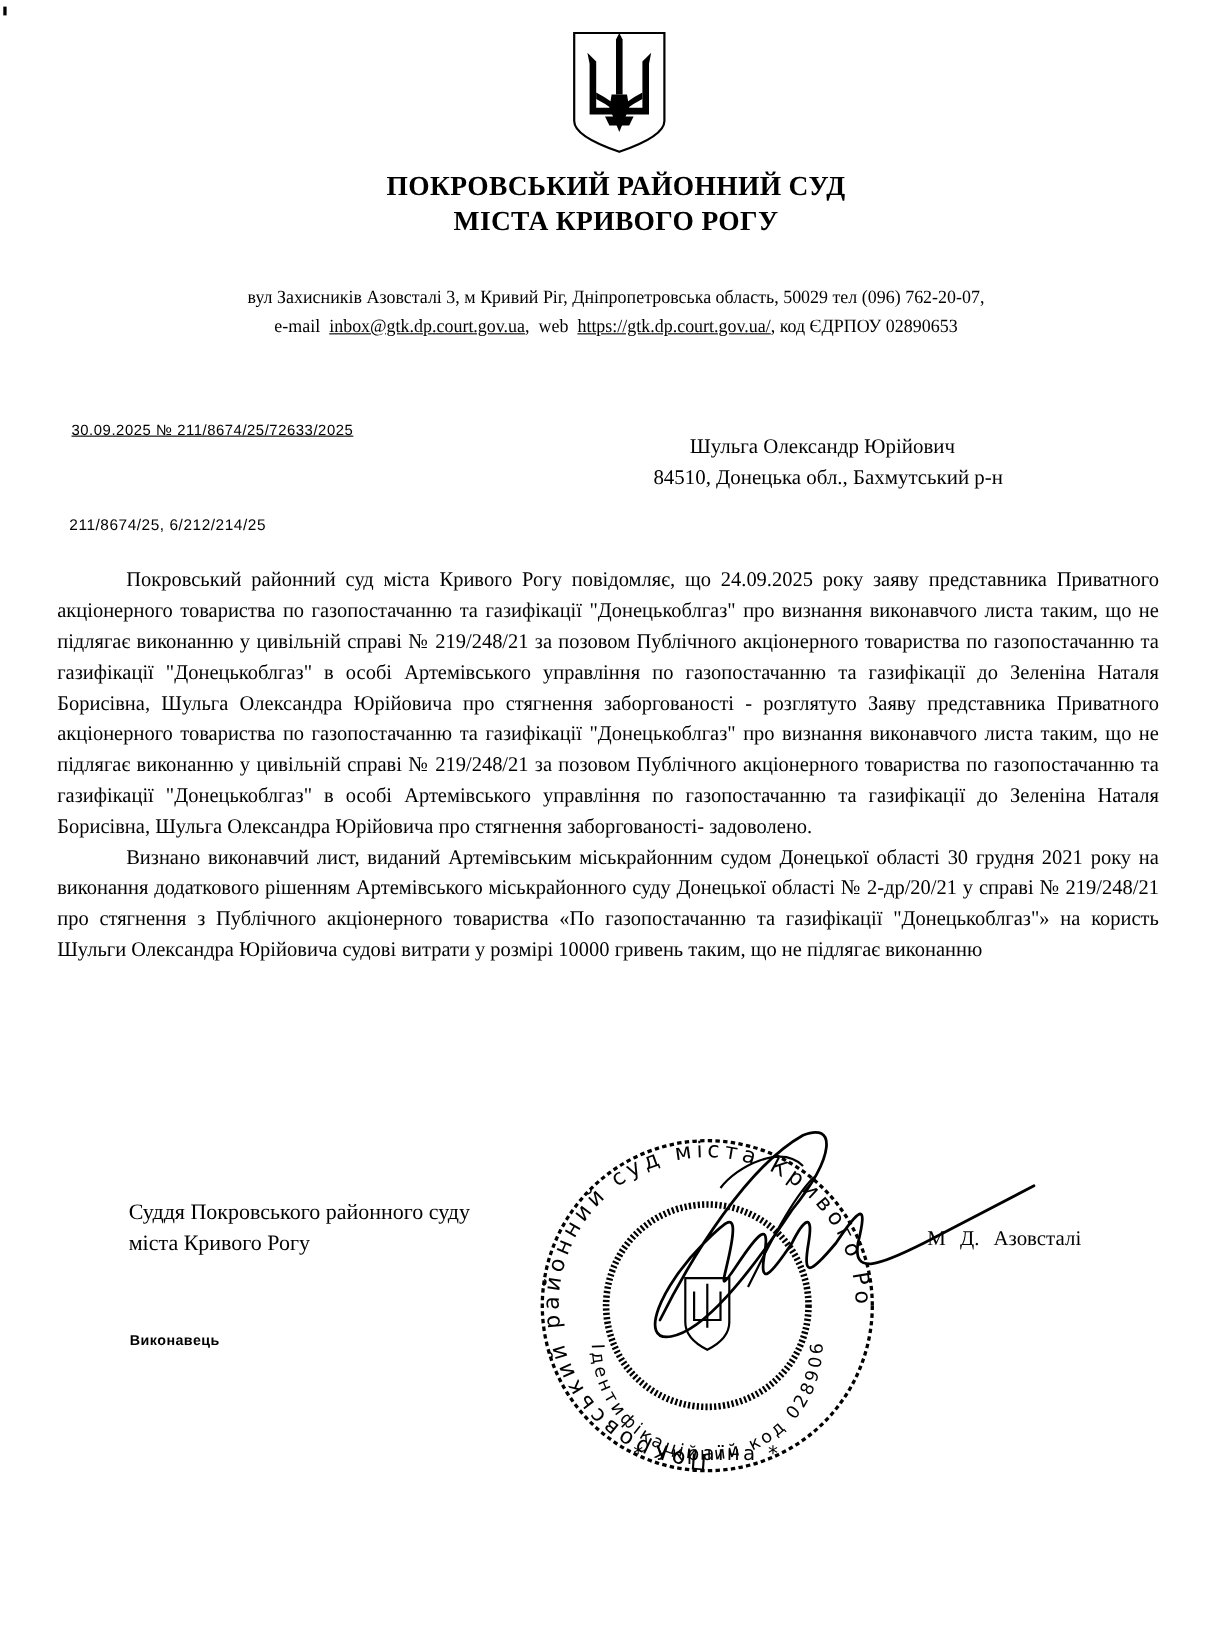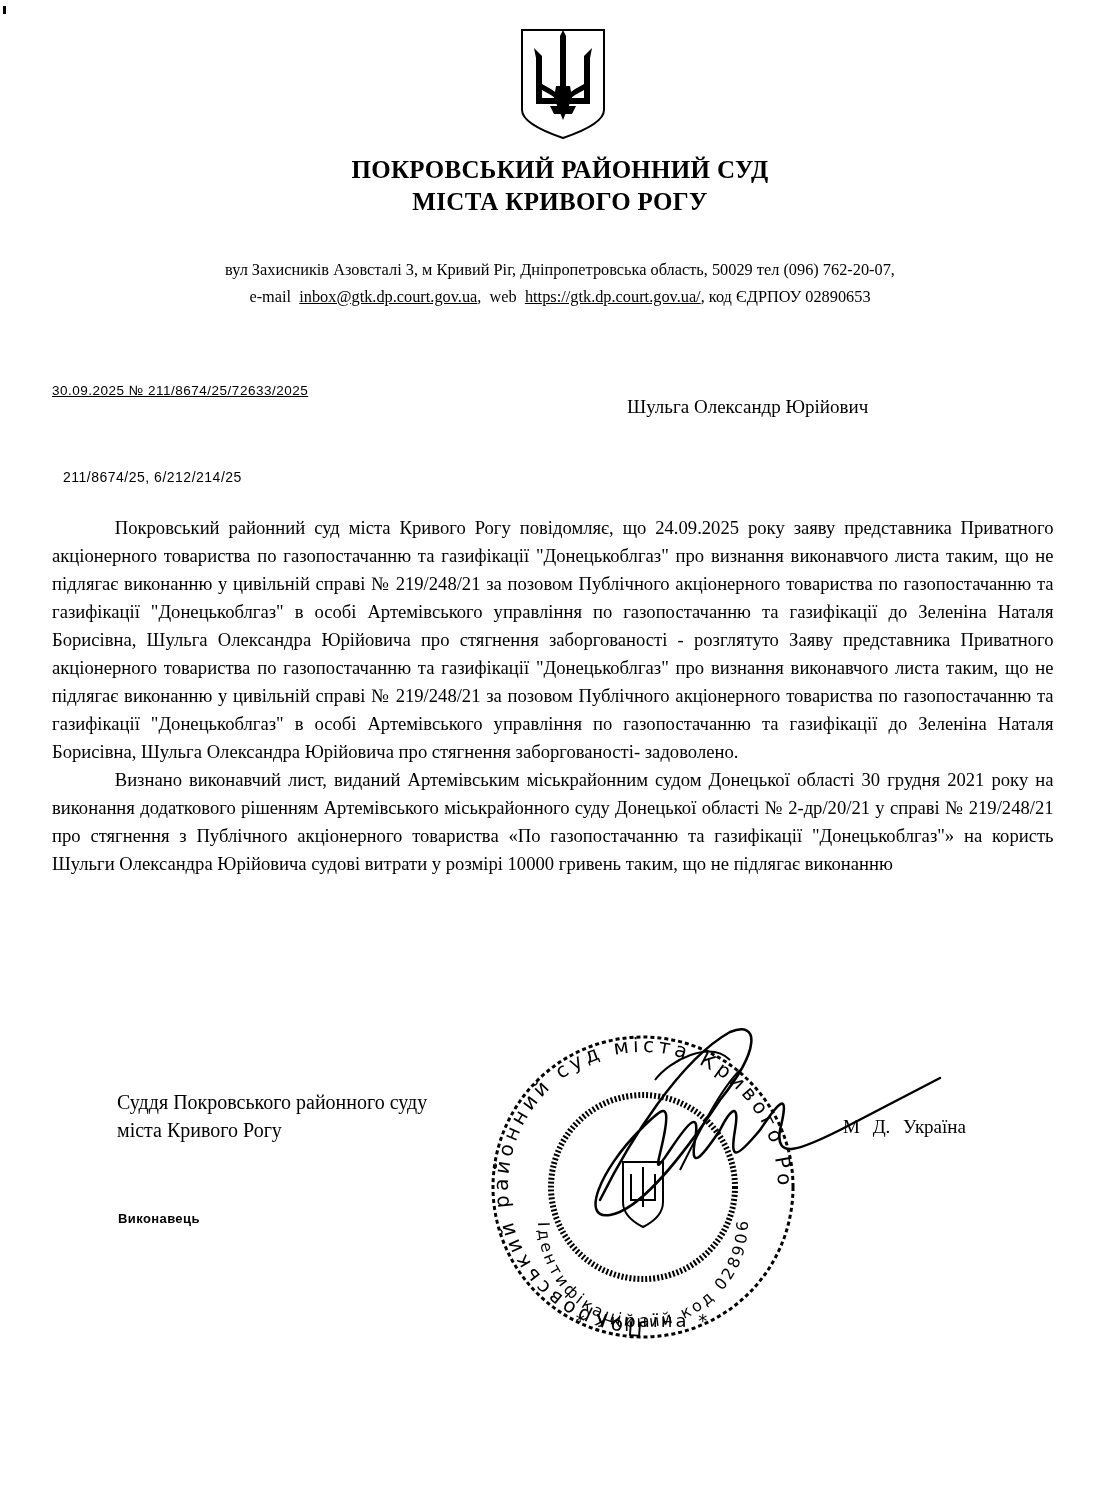--- a/index.html
+++ b/index.html
@@ -4,21 +4,21 @@
 <style>
   html, body { margin: 0; padding: 0; background: #ffffff; }
   body { width: 1120px; height: 1497px; position: relative; overflow: hidden; color: #000; font-family: "Liberation Serif", serif; }
   .scan-mark { position: absolute; left: 3px; top: 6px; width: 3px; height: 8px; background: #000; }
   .emblem { position: absolute; left: 520px; top: 28px; width: 86px; height: 112px; }
   .court-title { position: absolute; left: 0; width: 1120px; text-align: center; font-weight: bold; font-size: 25px; letter-spacing: 0.3px; }
   .t1 { top: 156px; }
   .t2 { top: 188px; }
   .contacts { position: absolute; left: 0; width: 1120px; text-align: center; font-size: 17px; line-height: 27px; top: 256px; font-family: "Liberation Serif", serif; transform: scaleX(0.96); }
   .contacts u { text-decoration: underline; }
-  .outno { position: absolute; left: 52px; top: 383px; font-size: 13.5px; text-decoration: underline; font-family: "Liberation Sans", sans-serif; letter-spacing: 0.5px; }
+  .outno { position: absolute; left: 65px; top: 383px; font-size: 13.5px; text-decoration: underline; font-family: "Liberation Sans", sans-serif; letter-spacing: 0.5px; }
   .refno { position: absolute; left: 63px; top: 469px; font-size: 14px; font-family: "Liberation Sans", sans-serif; letter-spacing: 0.5px; }
   .recipient { position: absolute; left: 594px; top: 380px; font-size: 19px; line-height: 28px; }
   .recipient div:first-child { padding-left: 33px; margin-top: 13px; }
   .body { position: absolute; left: 52px; top: 514px; width: 1022px; font-size: 19px; line-height: 28px; text-align: justify; transform: scaleX(0.98); transform-origin: left top; }
   .body p { margin: 0; text-indent: 64px; }
   .signblock { position: absolute; left: 117px; top: 1088px; font-size: 20px; line-height: 28px; }
   .executor { position: absolute; left: 118px; top: 1167px; font-size: 13px; font-family: "Liberation Sans", sans-serif; font-weight: bold; letter-spacing: 0.4px; margin-top: 44px; }
   .judge-name { position: absolute; left: 843px; top: 1116px; font-size: 19px; word-spacing: 8px; }
   .stamp { position: absolute; left: 478px; top: 1022px; width: 330px; height: 320px; }
   .signature { position: absolute; left: 560px; top: 1020px; width: 390px; height: 210px; }
@@ -52,33 +52,34 @@
     <span>web</span>&nbsp;
     <u>https://gtk.dp.court.gov.ua/</u><span>, код ЄДРПОУ 02890653</span>
   </div>
 </div>
 
 <div class="outno">30.09.2025 № 211/8674/25/72633/2025</div>
 <div class="refno">211/8674/25, 6/212/214/25</div>
 
 <div class="recipient">
   <div>Шульга Олександр Юрійович</div>
+  <div>84510,  Донецька обл.,  Бахмутський р-н</div>
 </div>
 
 <div class="body">
   <p>Покровський районний суд міста Кривого Рогу  повідомляє, що 24.09.2025 року   заяву представника Приватного акціонерного товариства по газопостачанню та газифікації "Донецькоблгаз" про визнання виконавчого листа таким, що не підлягає виконанню у цивільній справі № 219/248/21 за позовом Публічного акціонерного товариства по газопостачанню та газифікації "Донецькоблгаз" в особі Артемівського управління по газопостачанню та газифікації до Зеленіна Наталя Борисівна, Шульга Олександра Юрійовича про стягнення заборгованості - розглятуто Заяву  представника Приватного акціонерного товариства по газопостачанню та газифікації "Донецькоблгаз" про визнання виконавчого листа таким, що не підлягає виконанню у цивільній справі № 219/248/21 за позовом Публічного акціонерного товариства по газопостачанню та газифікації "Донецькоблгаз" в особі Артемівського управління по газопостачанню та газифікації до Зеленіна Наталя Борисівна, Шульга Олександра Юрійовича про стягнення заборгованості- задоволено.</p>
   <p>Визнано виконавчий лист, виданий Артемівським міськрайонним судом Донецької області 30 грудня 2021 року на виконання додаткового рішенням Артемівського міськрайонного суду Донецької області № 2-др/20/21 у справі № 219/248/21 про стягнення з Публічного акціонерного товариства «По газопостачанню та газифікації "Донецькоблгаз"» на користь Шульги Олександра Юрійовича судові витрати у розмірі 10000 гривень таким, що не підлягає виконанню</p>
 </div>
 
 <div class="signblock">
   <div>Суддя  Покровського районного суду</div>
   <div>міста Кривого Рогу</div>
 </div>
 <div class="executor">Виконавець</div>
-<div class="judge-name">М  Д.  Україна</div>
+<div class="judge-name">М  Д.  Азовсталі</div>
 
 <svg class="stamp" viewBox="0 0 330 320">
   <defs>
     <path id="outerArc" d="M165 300 A135 135 0 1 1 300 165"></path>
     <path id="innerArc" d="M60 200 A105 105 0 0 0 270 200"></path>
   </defs>
   <circle cx="165" cy="165" r="150" fill="none" stroke="#000" stroke-width="3" stroke-dasharray="4 3"></circle>
   <circle cx="165" cy="165" r="92" fill="none" stroke="#000" stroke-width="6" stroke-dasharray="2 2"></circle>
   <text font-family="DejaVu Sans, sans-serif" font-size="20" letter-spacing="4" fill="#000">
     <textPath href="#outerArc">Покровський районний суд міста Кривого Рогу</textPath>

